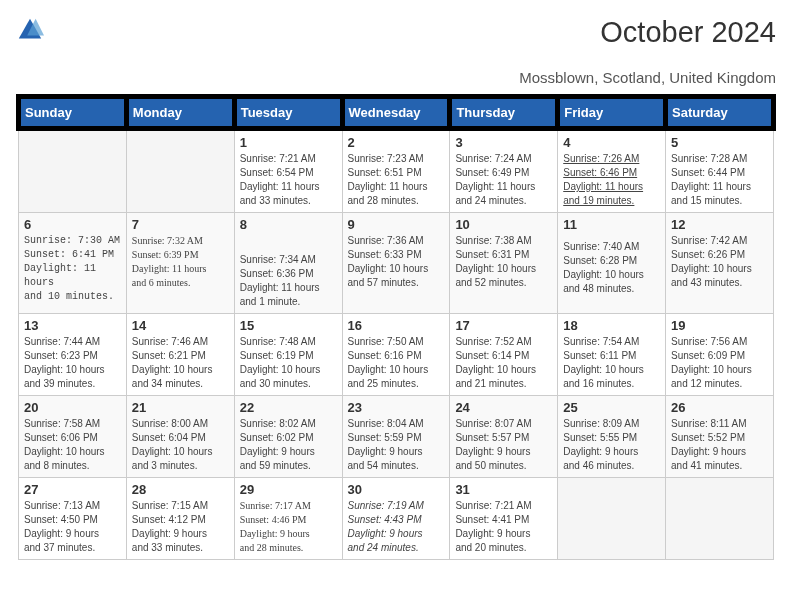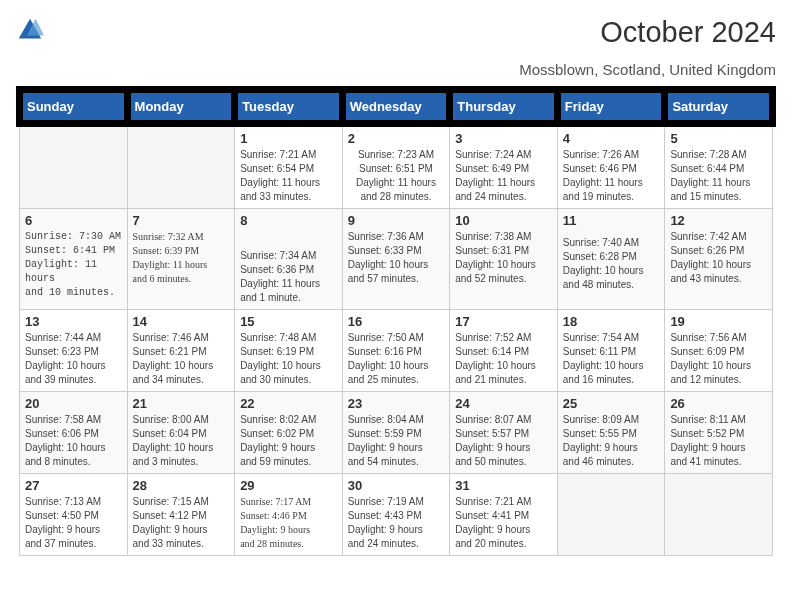--- a/index.html
+++ b/index.html
@@ -38,35 +38,35 @@
       text-align: right;
     }
     .month-title {
       font-size: 29px;
       font-weight: 300;
       color: #333;
     }
     .location-title {
       font-size: 15px;
       color: #555;
-      margin-top: 12px;
+      margin-top: 20px;
     }
     table {
       width: 100%;
       border-collapse: collapse;
       table-layout: fixed;
     }
     th {
       background-color: #2563b0;
       color: white;
       padding: 6px 4px;
       font-size: 13px;
       font-weight: bold;
       text-align: left;
-      border: 7px solid #000000;
+      border: 5px solid #000000;
     }
     td {
       border: 1px solid #ccc;
       vertical-align: top;
       padding: 4px 5px;
       font-size: 10.5px;
       color: #333;
       height: 80px;
       background: #fff;
     }
@@ -123,35 +123,35 @@
         <td class="empty"></td>
         <td>
           <span class="day-number">1</span>
           <div class="day-detail" style="white-space: pre-line;">Sunrise: 7:21 AM
 Sunset: 6:54 PM
 Daylight: 11 hours
 and 33 minutes.</div>
         </td>
         <td>
           <span class="day-number">2</span>
-          <div class="day-detail" style="white-space: pre-line; text-align: center;">Sunrise: 7:23 AM
+          <div class="day-detail" style="white-space: pre-line;">Sunrise: 7:23 AM
 Sunset: 6:51 PM
 Daylight: 11 hours
 and 28 minutes.</div>
         </td>
         <td>
           <span class="day-number">3</span>
           <div class="day-detail" style="white-space: pre-line;">Sunrise: 7:24 AM
 Sunset: 6:49 PM
 Daylight: 11 hours
 and 24 minutes.</div>
         </td>
         <td>
           <span class="day-number">4</span>
-          <div class="day-detail" style="white-space: pre-line;">Sunrise: 7:26 AM
+          <div class="day-detail" style="white-space: pre-line; text-decoration: underline;">Sunrise: 7:26 AM
 Sunset: 6:46 PM
 Daylight: 11 hours
 and 19 minutes.</div>
         </td>
         <td>
           <span class="day-number">5</span>
           <div class="day-detail" style="white-space: pre-line;">Sunrise: 7:28 AM
 Sunset: 6:44 PM
 Daylight: 11 hours
 and 15 minutes.</div>
@@ -327,21 +327,21 @@
         </td>
         <td>
           <span class="day-number">29</span>
           <div class="day-detail" style="white-space: pre-line; font-family: Liberation Serif, serif;">Sunrise: 7:17 AM
 Sunset: 4:46 PM
 Daylight: 9 hours
 and 28 minutes.</div>
         </td>
         <td>
           <span class="day-number">30</span>
-          <div class="day-detail" style="white-space: pre-line;">Sunrise: 7:19 AM
+          <div class="day-detail" style="white-space: pre-line; font-style: italic;">Sunrise: 7:19 AM
 Sunset: 4:43 PM
 Daylight: 9 hours
 and 24 minutes.</div>
         </td>
         <td>
           <span class="day-number">31</span>
           <div class="day-detail" style="white-space: pre-line;">Sunrise: 7:21 AM
 Sunset: 4:41 PM
 Daylight: 9 hours
 and 20 minutes.</div>

